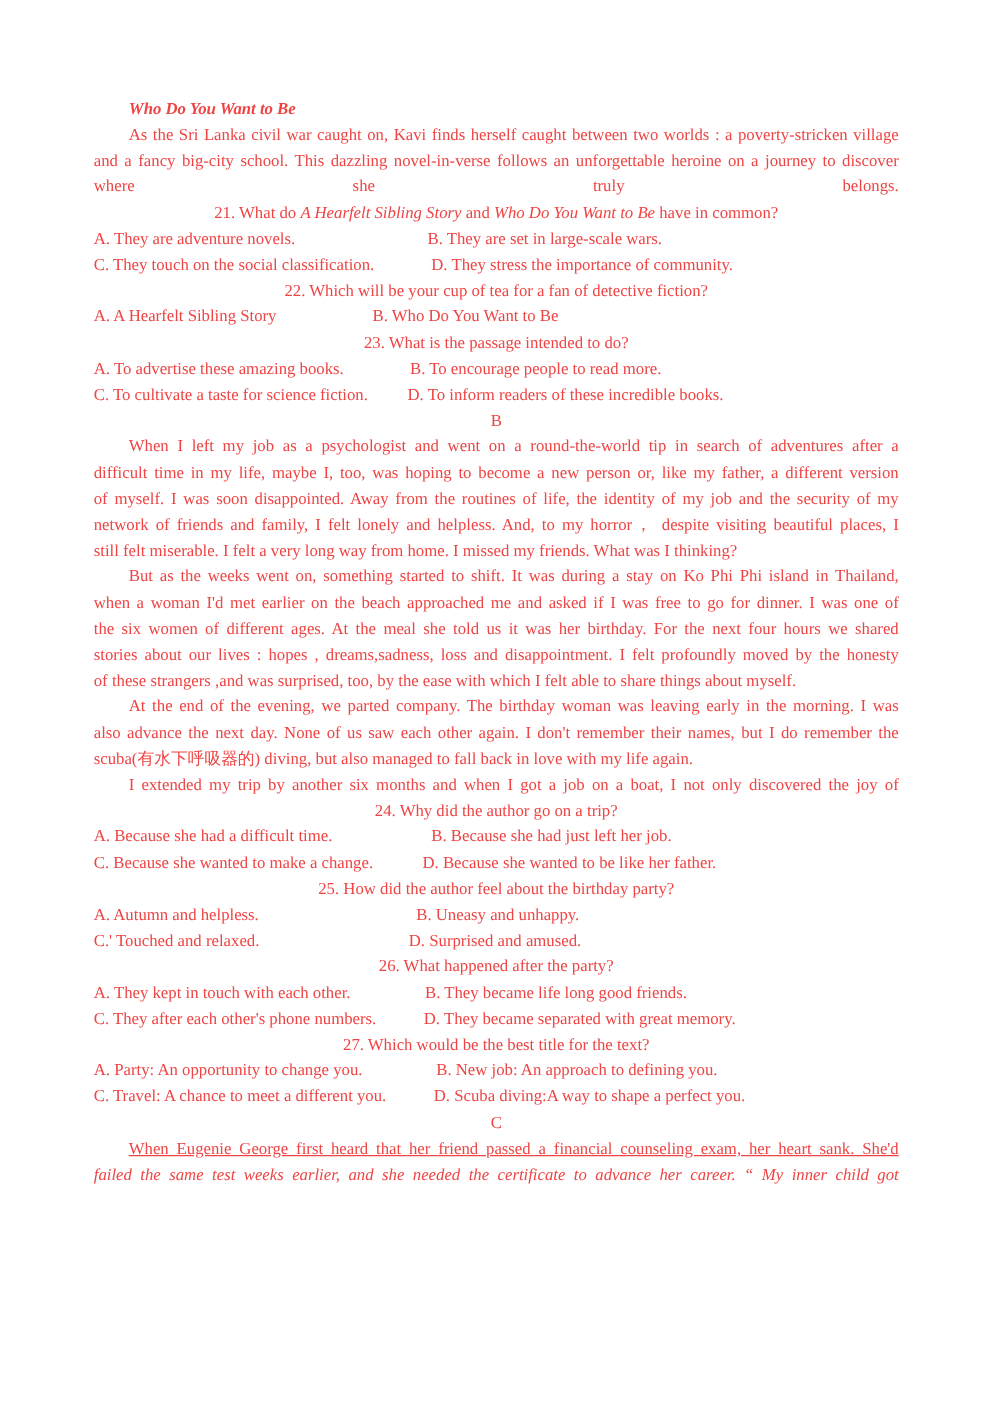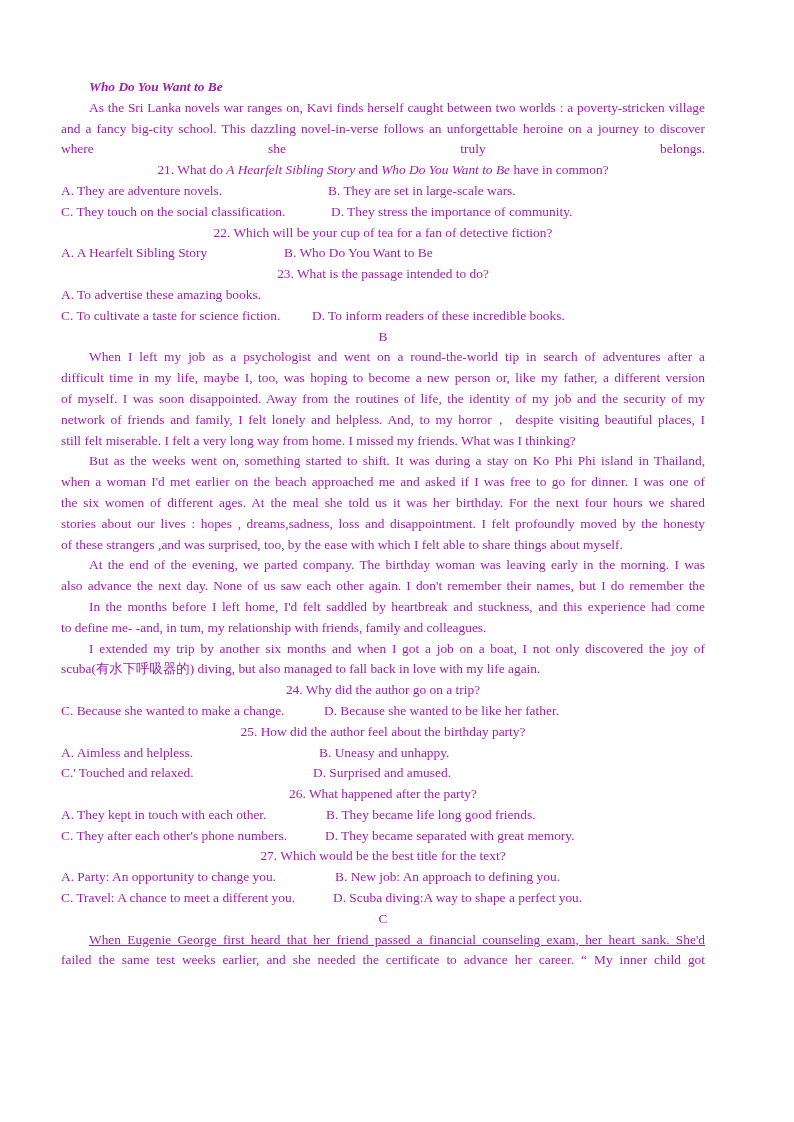--- a/index.html
+++ b/index.html
@@ -1,48 +1,48 @@
 <!DOCTYPE html>
 <html><head>
 <meta charset="utf-8">
 <style>
   html, body { margin: 0; padding: 0; background: #ffffff; }
   body { width: 794px; height: 1122px; position: relative; overflow: hidden; }
   .page {
-    position: absolute; left: 61px; top: 77px; width: 644px;
+    position: absolute; left: 75px; top: 77px; width: 644px;
     font-family: "Liberation Serif", "DejaVu Serif", serif;
-    font-size: 13.4px; line-height: 20.8px; color: #a21caf;
+    font-size: 13.4px; line-height: 20.8px; color: #ef4444;
   }
   .line { white-space: nowrap; height: 20.8px; position: relative; }
   .para { text-align: justify; text-align-last: left; text-indent: 28px; }
   .para.last-full { text-align-last: justify; }
   .title { font-weight: bold; font-style: italic; padding-left: 28px; height: 20.8px; }
   .center { text-align: center; height: 20.8px; }
   .opt-row { position: relative; height: 20.8px; white-space: nowrap; }
   .opt-row .b { position: absolute; top: 0; }
   .q { white-space: nowrap; height: 20.8px; text-align: center; }
   i { font-style: italic; }
 </style>
 </head>
 <body>
 
 <div class="page">
 
   <div class="title">Who Do You Want to Be</div>
-  <div class="para last-full" style="height:62.4px;white-space:normal;">As the Sri Lanka novels war ranges on, Kavi finds herself caught between two worlds : a poverty-stricken village and a fancy big-city school. This dazzling novel-in-verse follows an unforgettable heroine on a journey to discover where she truly belongs.</div>
+  <div class="para last-full" style="height:62.4px;white-space:normal;">As the Sri Lanka civil war caught on, Kavi finds herself caught between two worlds : a poverty-stricken village and a fancy big-city school. This dazzling novel-in-verse follows an unforgettable heroine on a journey to discover where she truly belongs.</div>
 
   <div class="q"><span>21.</span> <span>What do </span><i>A Hearfelt Sibling Story</i><span> and </span><i>Who Do You Want to Be</i><span> have in common?</span></div>
   <div class="opt-row"><span>A. They are adventure novels.</span><span class="b" style="left:267px">B. They are set in large-scale wars.</span></div>
   <div class="opt-row"><span>C. They touch on the social classification.</span><span class="b" style="left:270px">D. They stress the importance of community.</span></div>
 
   <div class="q">22. Which will be your cup of tea for a fan of detective fiction?</div>
   <div class="opt-row"><span>A. A Hearfelt Sibling Story</span><span class="b" style="left:223px">B. Who Do You Want to Be</span></div>
 
   <div class="q">23. What is the passage intended to do?</div>
-  <div class="opt-row"><span>A. To advertise these amazing books.</span></div>
+  <div class="opt-row"><span>A. To advertise these amazing books.</span><span class="b" style="left:253px">B. To encourage people to read more.</span></div>
   <div class="opt-row"><span>C. To cultivate a taste for science fiction.</span><span class="b" style="left:251px">D. To inform readers of these incredible books.</span></div>
 
   <div class="center">B</div>
 
   <div>
     <div class="line" style="text-align:justify;text-align-last:justify;padding-left:28px;">When I left my job as a psychologist and went on a round-the-world tip in search of adventures after a</div>
     <div class="line" style="text-align:justify;text-align-last:justify;">difficult time in my life, maybe I, too, was hoping to become a new person or, like my father, a different version</div>
     <div class="line" style="text-align:justify;text-align-last:justify;">of myself. I was soon disappointed. Away from the routines of life, the identity of my job and the security of my</div>
     <div class="line" style="text-align:justify;text-align-last:justify;">network of friends and family, I felt lonely and helpless. And, to my horror，  despite visiting beautiful places, I</div>
     <div class="line">still felt miserable. I felt a very long way from home. I missed my friends. What was I thinking?</div>
@@ -54,44 +54,41 @@
     <div class="line" style="text-align:justify;text-align-last:justify;">the six women of different ages. At the meal she told us it was her birthday. For the next four hours we shared</div>
     <div class="line" style="text-align:justify;text-align-last:justify;">stories about our lives : hopes , dreams,sadness, loss and disappointment. I felt profoundly moved by the honesty</div>
     <div class="line">of these strangers ,and was surprised, too, by the ease with which I felt able to share things about myself.</div>
   </div>
 
   <div>
     <div class="line" style="text-align:justify;text-align-last:justify;padding-left:28px;">At the end of the evening, we parted company. The birthday woman was leaving early in the morning. I was</div>
     <div class="line" style="text-align:justify;text-align-last:justify;">also advance the next day. None of us saw each other again. I don't remember their names, but I do remember the</div>
   </div>
 
-  <div>
-    <div class="line" style="text-align:justify;text-align-last:justify;padding-left:28px;">In the months before I left home, I'd felt saddled by heartbreak and stuckness, and this experience had come</div>
-    <div class="line">to define me- -and, in tum, my relationship with friends, family and colleagues.</div>
-  </div>
 
   <div>
+    <div class="line">scuba(有水下呼吸器的) diving, but also managed to fall back in love with my life again.</div>
     <div class="line" style="text-align:justify;text-align-last:justify;padding-left:28px;">I extended my trip by another six months and when I got a job on a boat, I not only discovered the joy of</div>
-    <div class="line">scuba(有水下呼吸器的) diving, but also managed to fall back in love with my life again.</div>
   </div>
 
   <div class="q">24. Why did the author go on a trip?</div>
+  <div class="opt-row"><span>A. Because she had a difficult time.</span><span class="b" style="left:270px">B. Because she had just left her job.</span></div>
   <div class="opt-row"><span>C. Because she wanted to make a change.</span><span class="b" style="left:263px">D. Because she wanted to be like her father.</span></div>
 
   <div class="q">25. How did the author feel about the birthday party?</div>
-  <div class="opt-row"><span>A. Aimless and helpless.</span><span class="b" style="left:258px">B. Uneasy and unhappy.</span></div>
+  <div class="opt-row"><span>A. Autumn and helpless.</span><span class="b" style="left:258px">B. Uneasy and unhappy.</span></div>
   <div class="opt-row"><span>C.' Touched and relaxed.</span><span class="b" style="left:252px">D. Surprised and amused.</span></div>
 
   <div class="q">26. What happened after the party?</div>
   <div class="opt-row"><span>A. They kept in touch with each other.</span><span class="b" style="left:265px">B. They became life long good friends.</span></div>
   <div class="opt-row"><span>C. They after each other's phone numbers.</span><span class="b" style="left:264px">D. They became separated with great memory.</span></div>
 
   <div class="q">27. Which would be the best title for the text?</div>
   <div class="opt-row"><span>A. Party: An opportunity to change you.</span><span class="b" style="left:274px">B. New job: An approach to defining you.</span></div>
   <div class="opt-row"><span>C. Travel: A chance to meet a different you.</span><span class="b" style="left:272px">D. Scuba diving:A way to shape a perfect you.</span></div>
 
   <div class="center">C</div>
   <div>
     <div class="line" style="text-align:justify;text-align-last:justify;padding-left:28px;text-decoration:underline;">When Eugenie George first heard that her friend passed a financial counseling exam, her heart sank. She'd</div>
-    <div class="line" style="text-align:justify;text-align-last:justify;">failed the same test weeks earlier, and she needed the certificate to advance her career. “ My inner child got</div>
+    <div class="line" style="text-align:justify;text-align-last:justify;font-style:italic;">failed the same test weeks earlier, and she needed the certificate to advance her career. “ My inner child got</div>
   </div>
 
 </div>
 
 </body></html>

